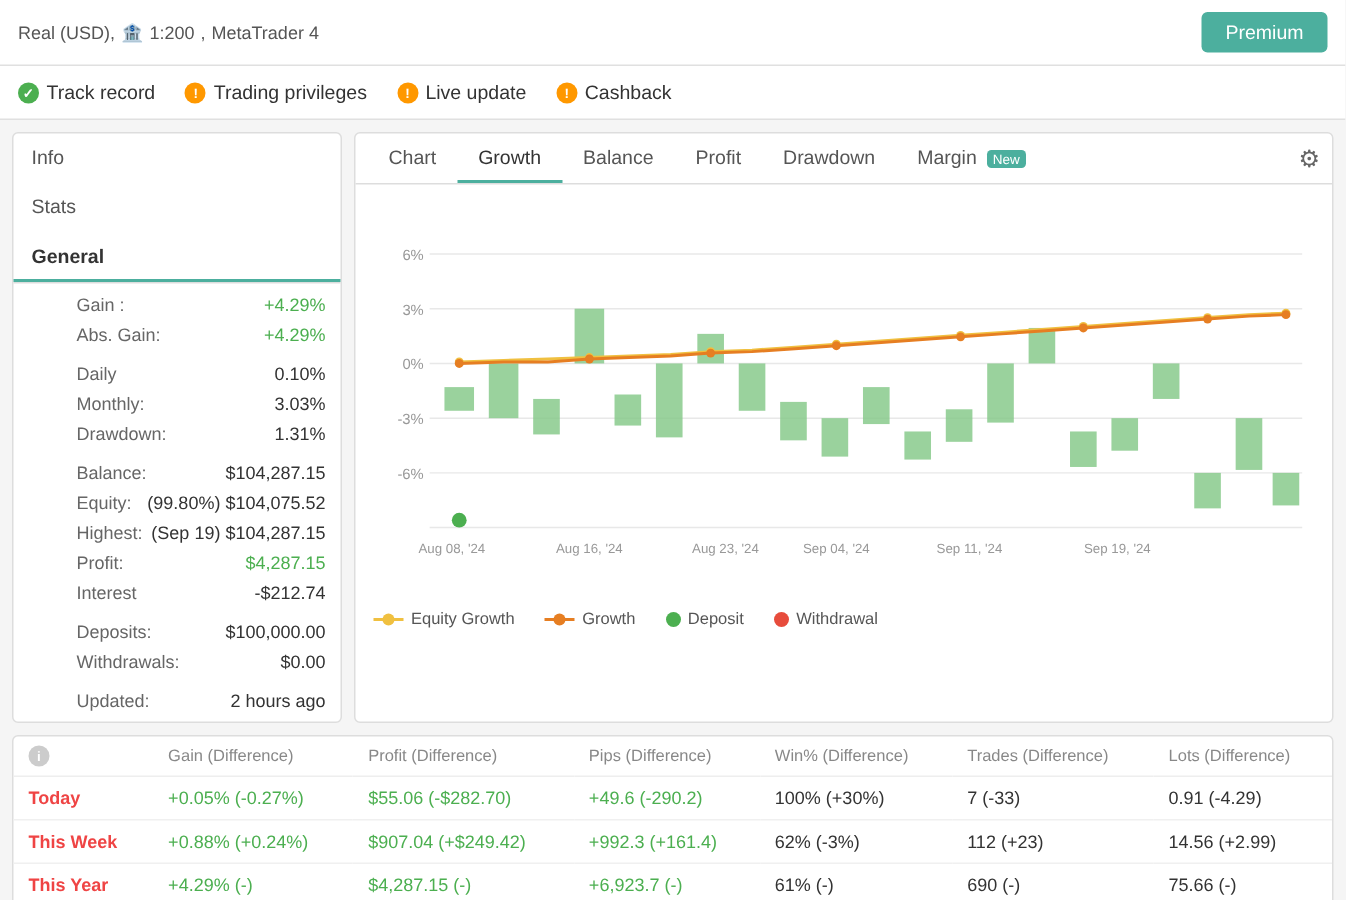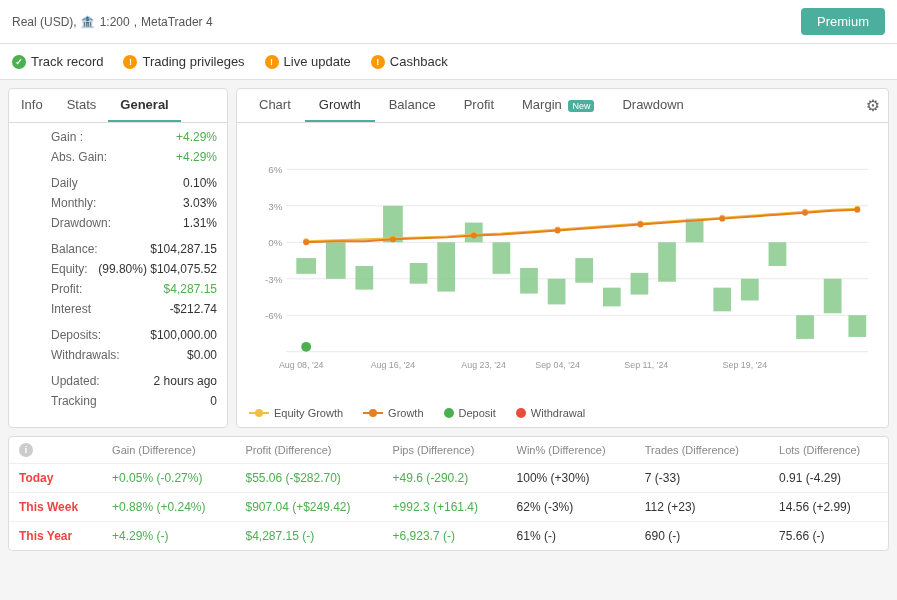--- a/index.html
+++ b/index.html
@@ -15,21 +15,21 @@
     .nav-item { display: flex; align-items: center; gap: 5px; font-size: 13px; cursor: pointer; color: #333; padding: 6px 0; }
     .nav-item .dot { width: 14px; height: 14px; border-radius: 50%; display: inline-flex; align-items: center; justify-content: center; font-size: 9px; font-weight: bold; }
     .dot-green { background: #4caf50; color: white; }
     .dot-orange { background: #ff9800; color: white; }
     
     
     .main { display: flex; gap: 0; padding: 8px; background: #f5f5f5; }
     
     
     .left-panel { background: #fff; width: 220px; min-width: 220px; border: 1px solid #ddd; border-radius: 4px; }
-    .left-tabs { display: flex; border-bottom: 1px solid #ddd; }
+    .left-tabs { display: flex; border-bottom: 1px solid #ddd; flex-direction: column; }
     .left-tab { padding: 8px 12px; font-size: 13px; cursor: pointer; color: #555; border-bottom: 2px solid transparent; }
     .left-tab.active { color: #333; border-bottom: 2px solid #4caf9e; font-weight: bold; }
     
     .info-table { width: 100%; padding: 4px 0; }
     .info-row { display: flex; justify-content: space-between; padding: 3px 10px; font-size: 12px; }
     .info-label { color: #666; margin-left: 32px; }
     .info-value { color: #333; text-align: right; }
     .value-green { color: #4caf50; }
     .info-divider { height: 6px; }
     
@@ -131,59 +131,59 @@
       <div class="info-divider"></div>
       <div class="info-row">
         <span class="info-label">Balance:</span>
         <span class="info-value">$104,287.15</span>
       </div>
       <div class="info-row">
         <span class="info-label">Equity:</span>
         <span class="info-value">(99.80%) $104,075.52</span>
       </div>
       <div class="info-row">
+        <span class="info-label">Highest:</span>
+        <span class="info-value">(Sep 19) $104,287.15</span>
+      </div>
+      <div class="info-row">
         <span class="info-label">Profit:</span>
         <span class="info-value value-green">$4,287.15</span>
       </div>
       <div class="info-row">
         <span class="info-label">Interest</span>
         <span class="info-value">-$212.74</span>
       </div>
       <div class="info-divider"></div>
       <div class="info-row">
         <span class="info-label">Deposits:</span>
         <span class="info-value">$100,000.00</span>
       </div>
       <div class="info-row">
         <span class="info-label">Withdrawals:</span>
         <span class="info-value">$0.00</span>
       </div>
       <div class="info-divider"></div>
       <div class="info-row">
         <span class="info-label">Updated:</span>
         <span class="info-value">2 hours ago</span>
-      </div>
-      <div class="info-row">
-        <span class="info-label">Tracking</span>
-        <span class="info-value">0</span>
       </div>
     </div>
   </div>
 
   <div class="right-panel">
     <div class="chart-tabs">
       <div class="chart-tab">Chart</div>
       <div class="chart-tab active">Growth</div>
       <div class="chart-tab">Balance</div>
       <div class="chart-tab">Profit</div>
+      <div class="chart-tab">Drawdown</div>
       <div class="chart-tab chart-tab-new">
         <span>Margin</span>
         <span class="new-badge">New</span>
       </div>
-      <div class="chart-tab">Drawdown</div>
       <div class="chart-settings">⚙</div>
     </div>
 
     <div class="chart-area">
       <svg viewBox="0 0 640 230" style="width:100%;height:100%;">
 
         <line x1="40" y1="20" x2="630" y2="20" stroke="#e8e8e8" stroke-width="1"></line>
         <line x1="40" y1="57" x2="630" y2="57" stroke="#e8e8e8" stroke-width="1"></line>
         <line x1="40" y1="94" x2="630" y2="94" stroke="#e8e8e8" stroke-width="1"></line>
         <line x1="40" y1="131" x2="630" y2="131" stroke="#e8e8e8" stroke-width="1"></line>

